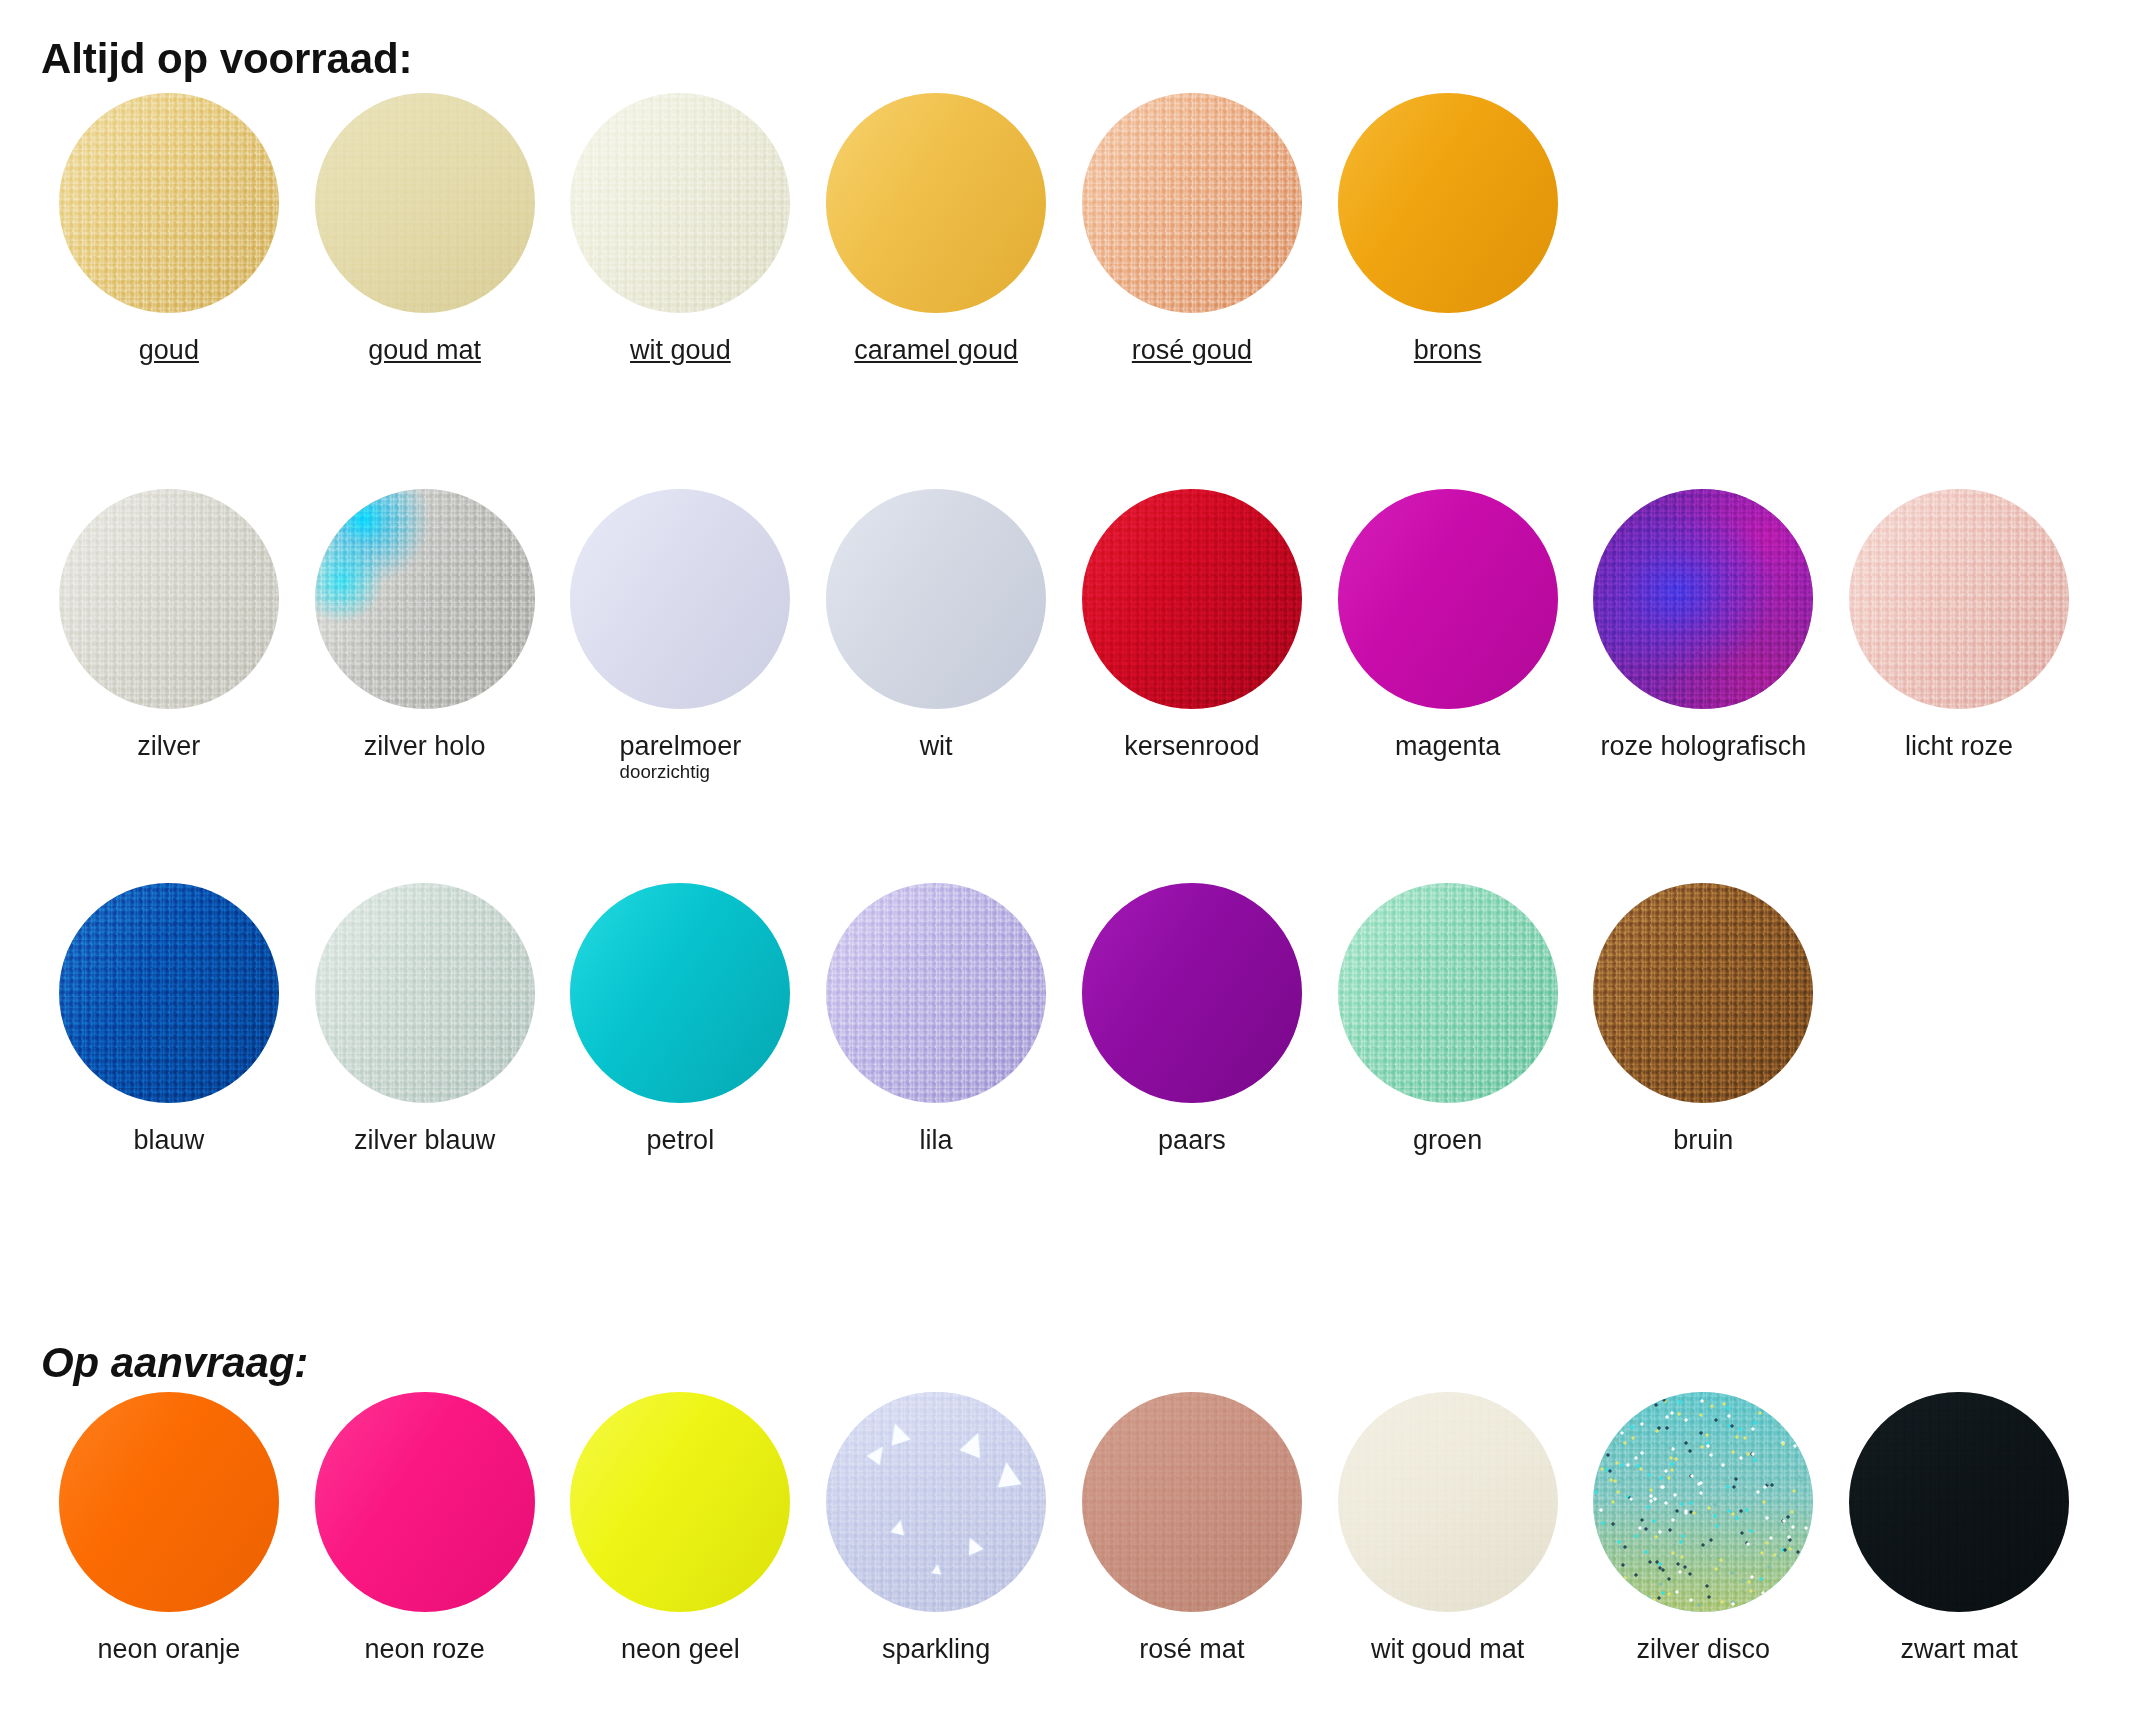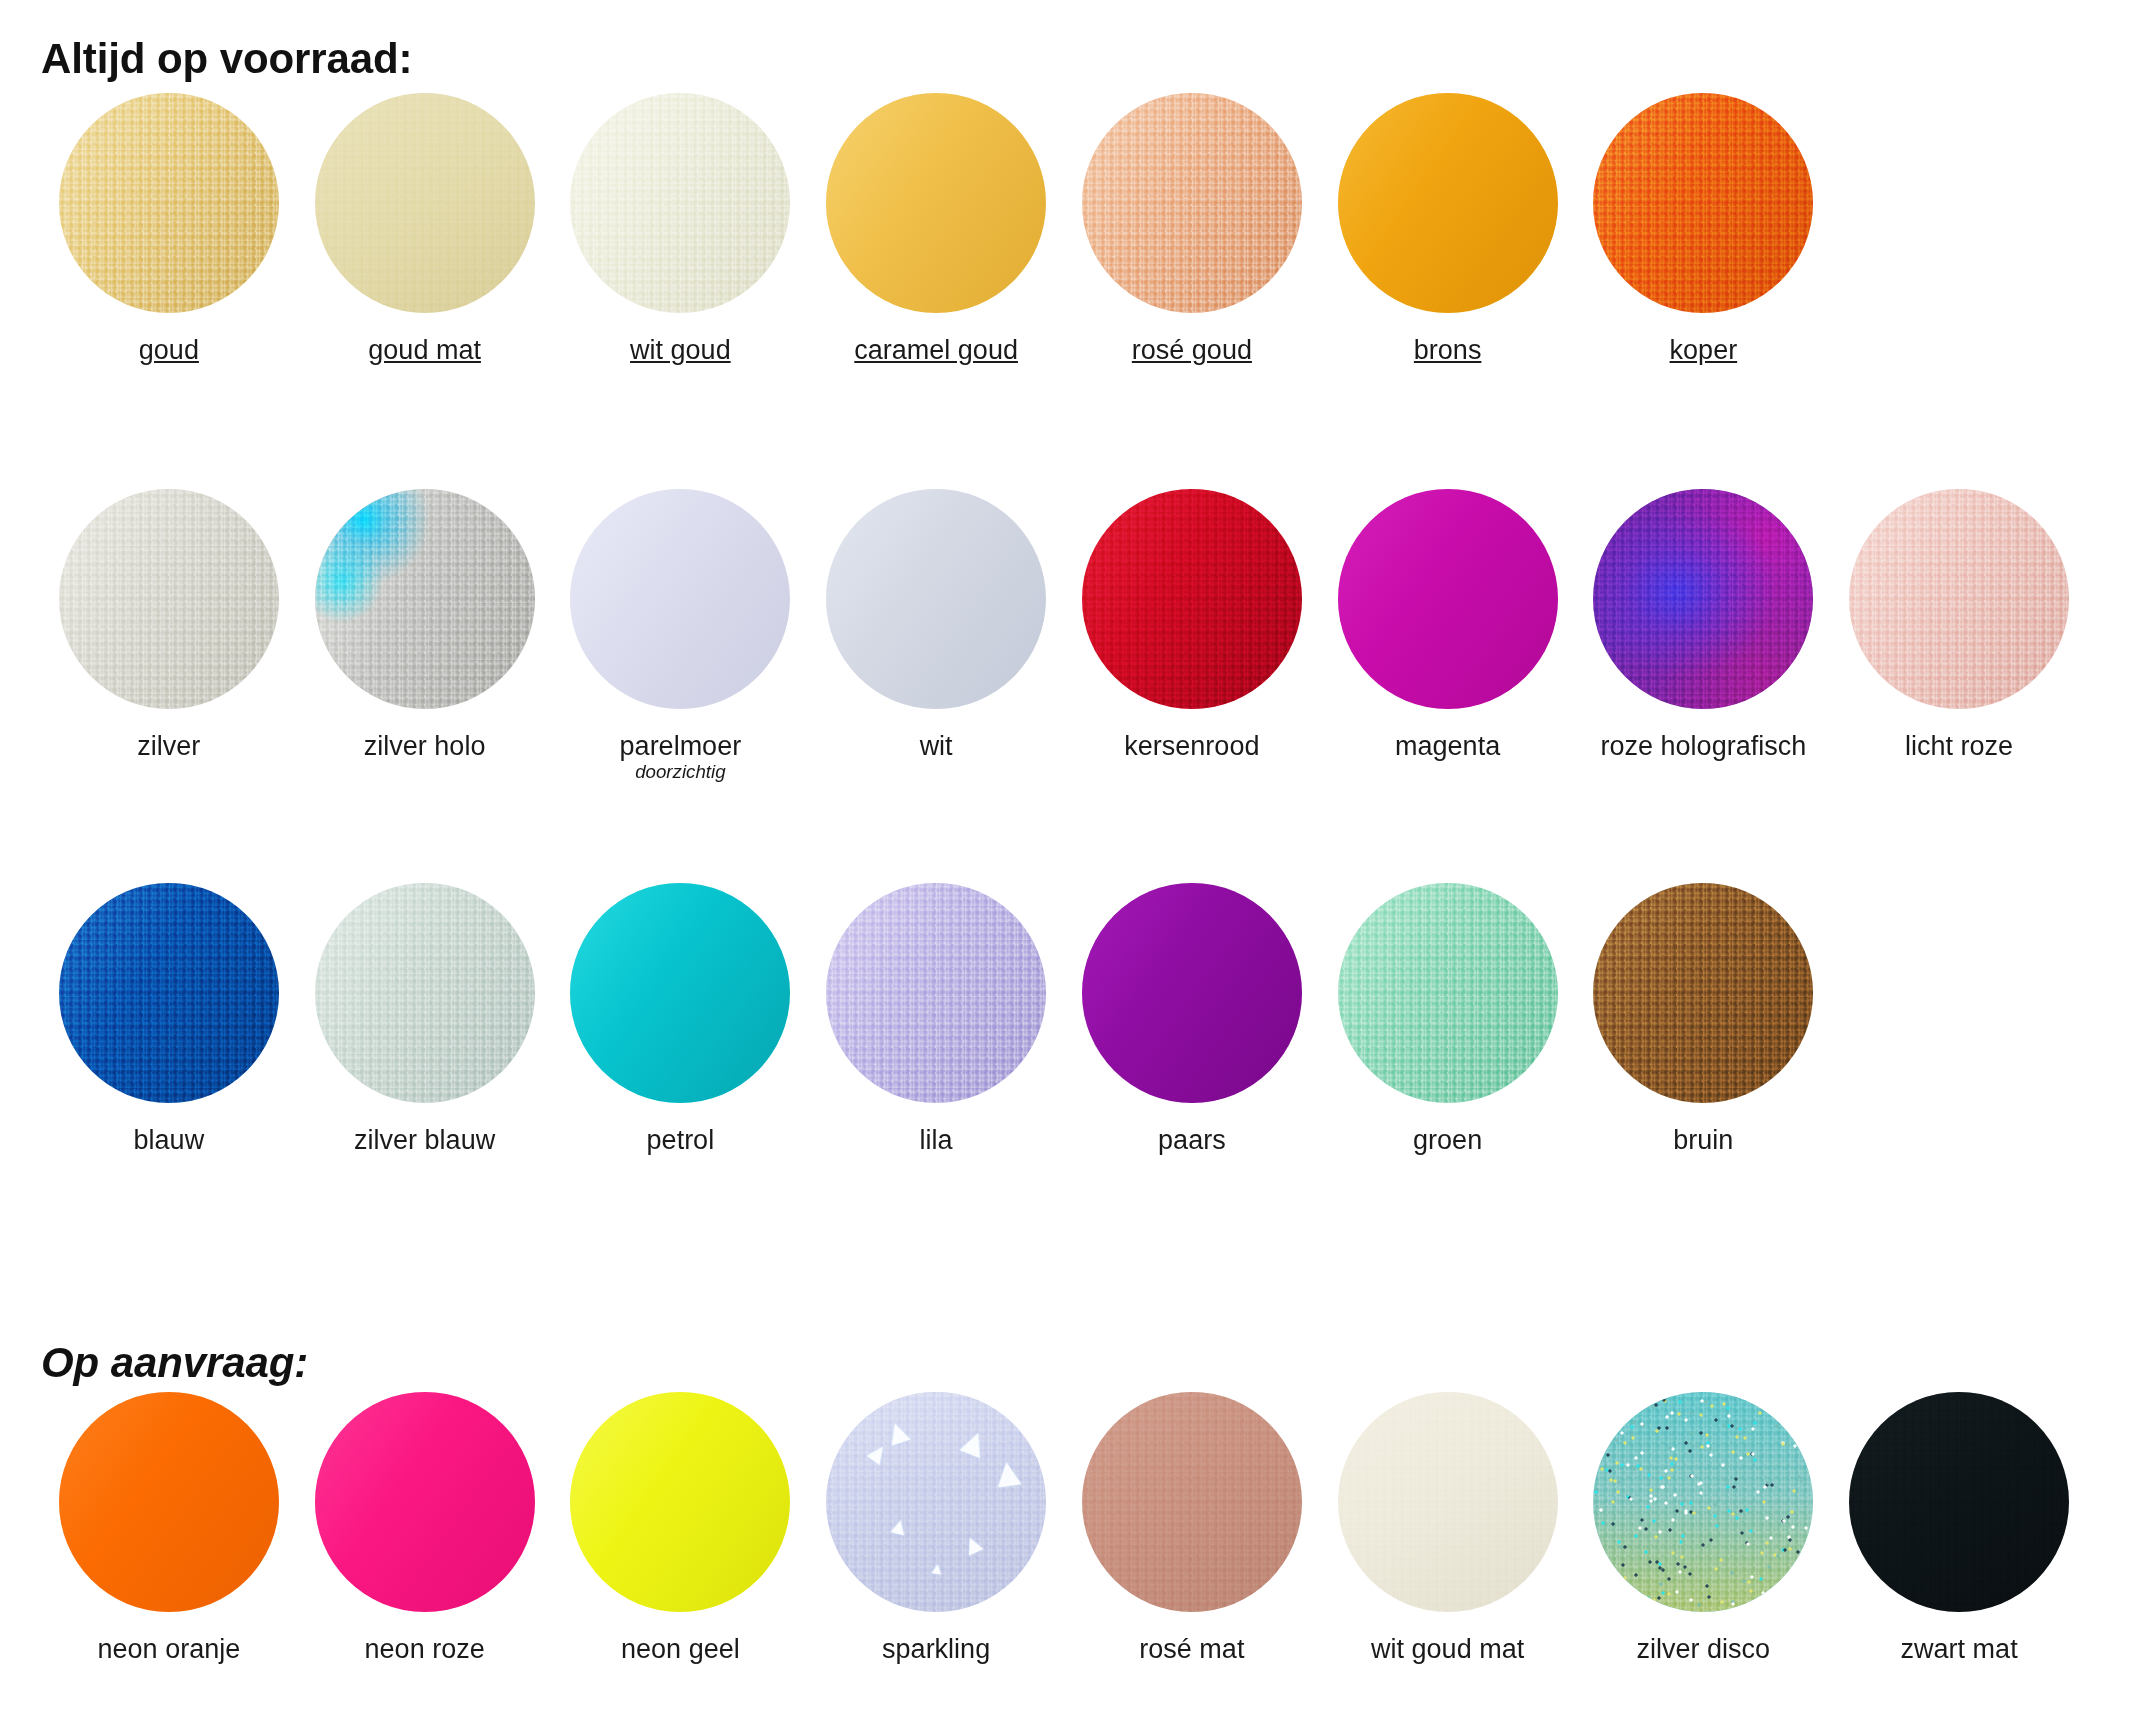--- a/index.html
+++ b/index.html
@@ -93,24 +93,23 @@
     margin-top: 23px;
     font-size: 27px;
     line-height: 1.06;
     color: #1a1a1a;
     text-align: center;
     white-space: nowrap;
   }
   .swatch-sublabel {
     display: block;
     font-size: 18.7px;
-    font-style: italic;
     color: #1a1a1a;
     margin-top: 1.3px;
-    text-align: center;
+    text-align: left;
   }
   .swatch-sublabel:empty { display: none; }
 </style>
 </head>
 <body>
 
 <div class="sheet">
 
   <h2 class="section-heading" id="heading-stock">Altijd op voorraad:</h2>
 
@@ -149,27 +148,20 @@
           <div class="grain coarse"></div>
         </div>
         <div class="swatch-label">rosé goud</div>
       </div>
       <div class="swatch-cell">
         <div class="swatch-disc" style="background-color: rgb(240, 164, 16);">
           <div class="sheen" style="background: linear-gradient(125deg, rgba(247, 191, 59, 0.8) 0%, rgba(240, 164, 16, 0) 40%, rgba(215, 138, 3, 0.7) 100%);"></div>
           <div class="grain smooth"></div>
         </div>
         <div class="swatch-label">brons</div>
-      </div>
-      <div class="swatch-cell">
-        <div class="swatch-disc" style="background-color: rgb(237, 97, 20);">
-          <div class="sheen" style="background: linear-gradient(125deg, rgba(244, 131, 47, 0.8) 0%, rgba(237, 97, 20, 0) 40%, rgba(212, 75, 8, 0.7) 100%);"></div>
-          <div class="grain coarse"></div>
-        </div>
-        <div class="swatch-label">koper</div>
       </div>
     </div>
   <div class="swatch-grid" id="grid-row-2">
       <div class="swatch-cell">
         <div class="swatch-disc" style="background-color: rgb(220, 219, 211);">
           <div class="sheen" style="background: linear-gradient(125deg, rgba(239, 238, 232, 0.8) 0%, rgba(220, 219, 211, 0) 40%, rgba(189, 188, 178, 0.7) 100%);"></div>
           <div class="grain coarse"></div>
         </div>
         <div class="swatch-label">zilver</div>
       </div>

